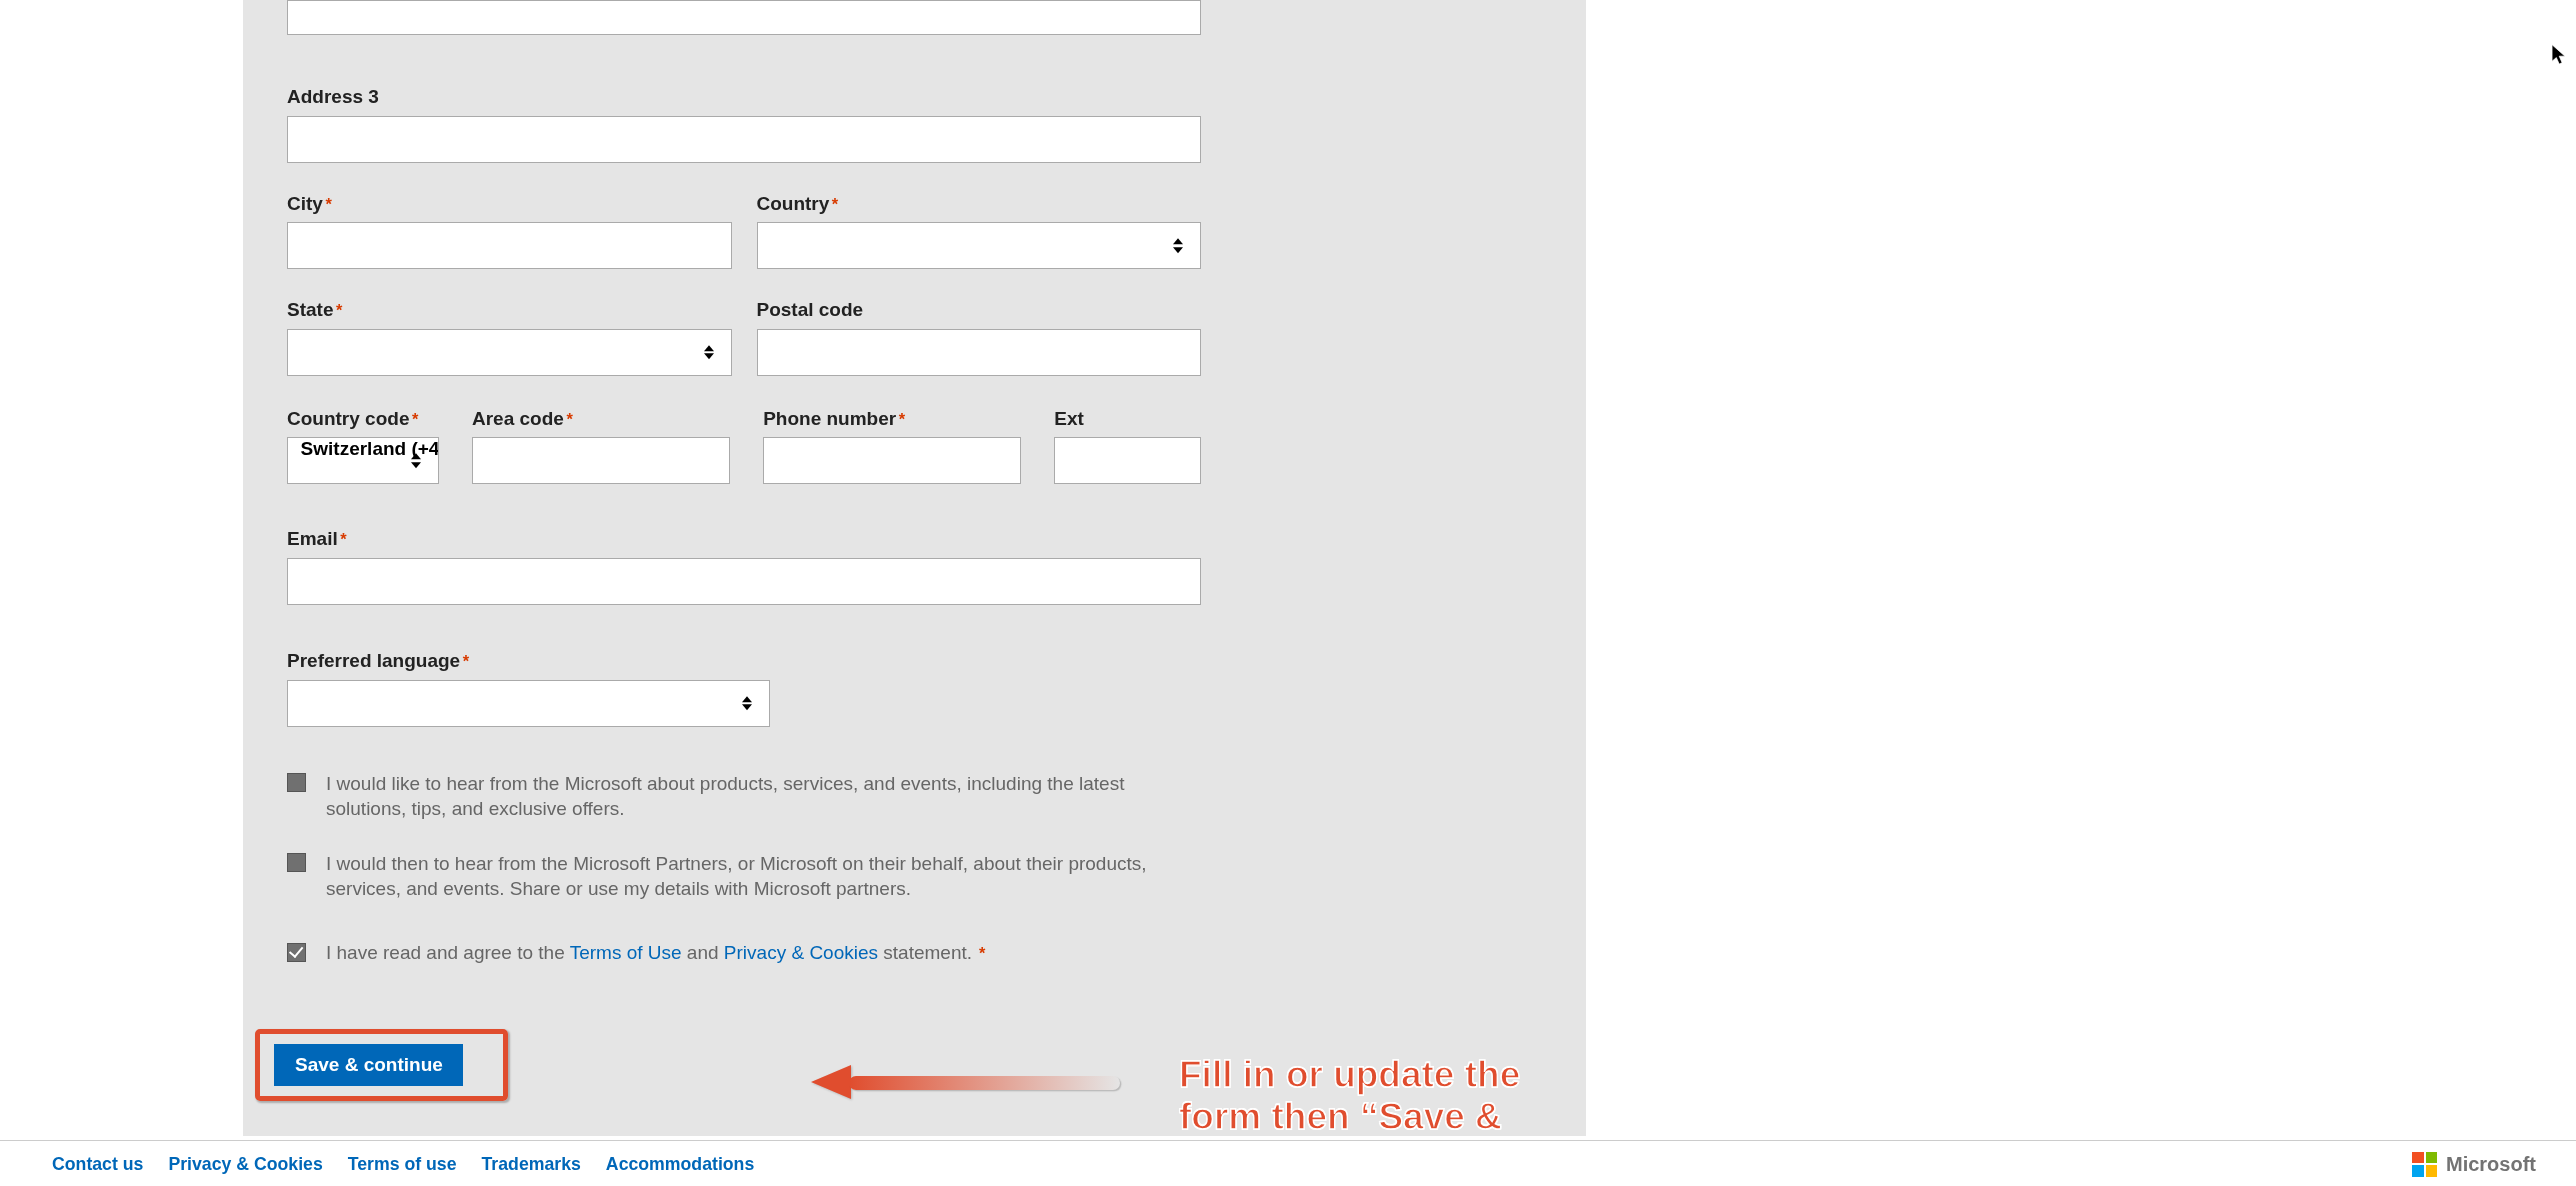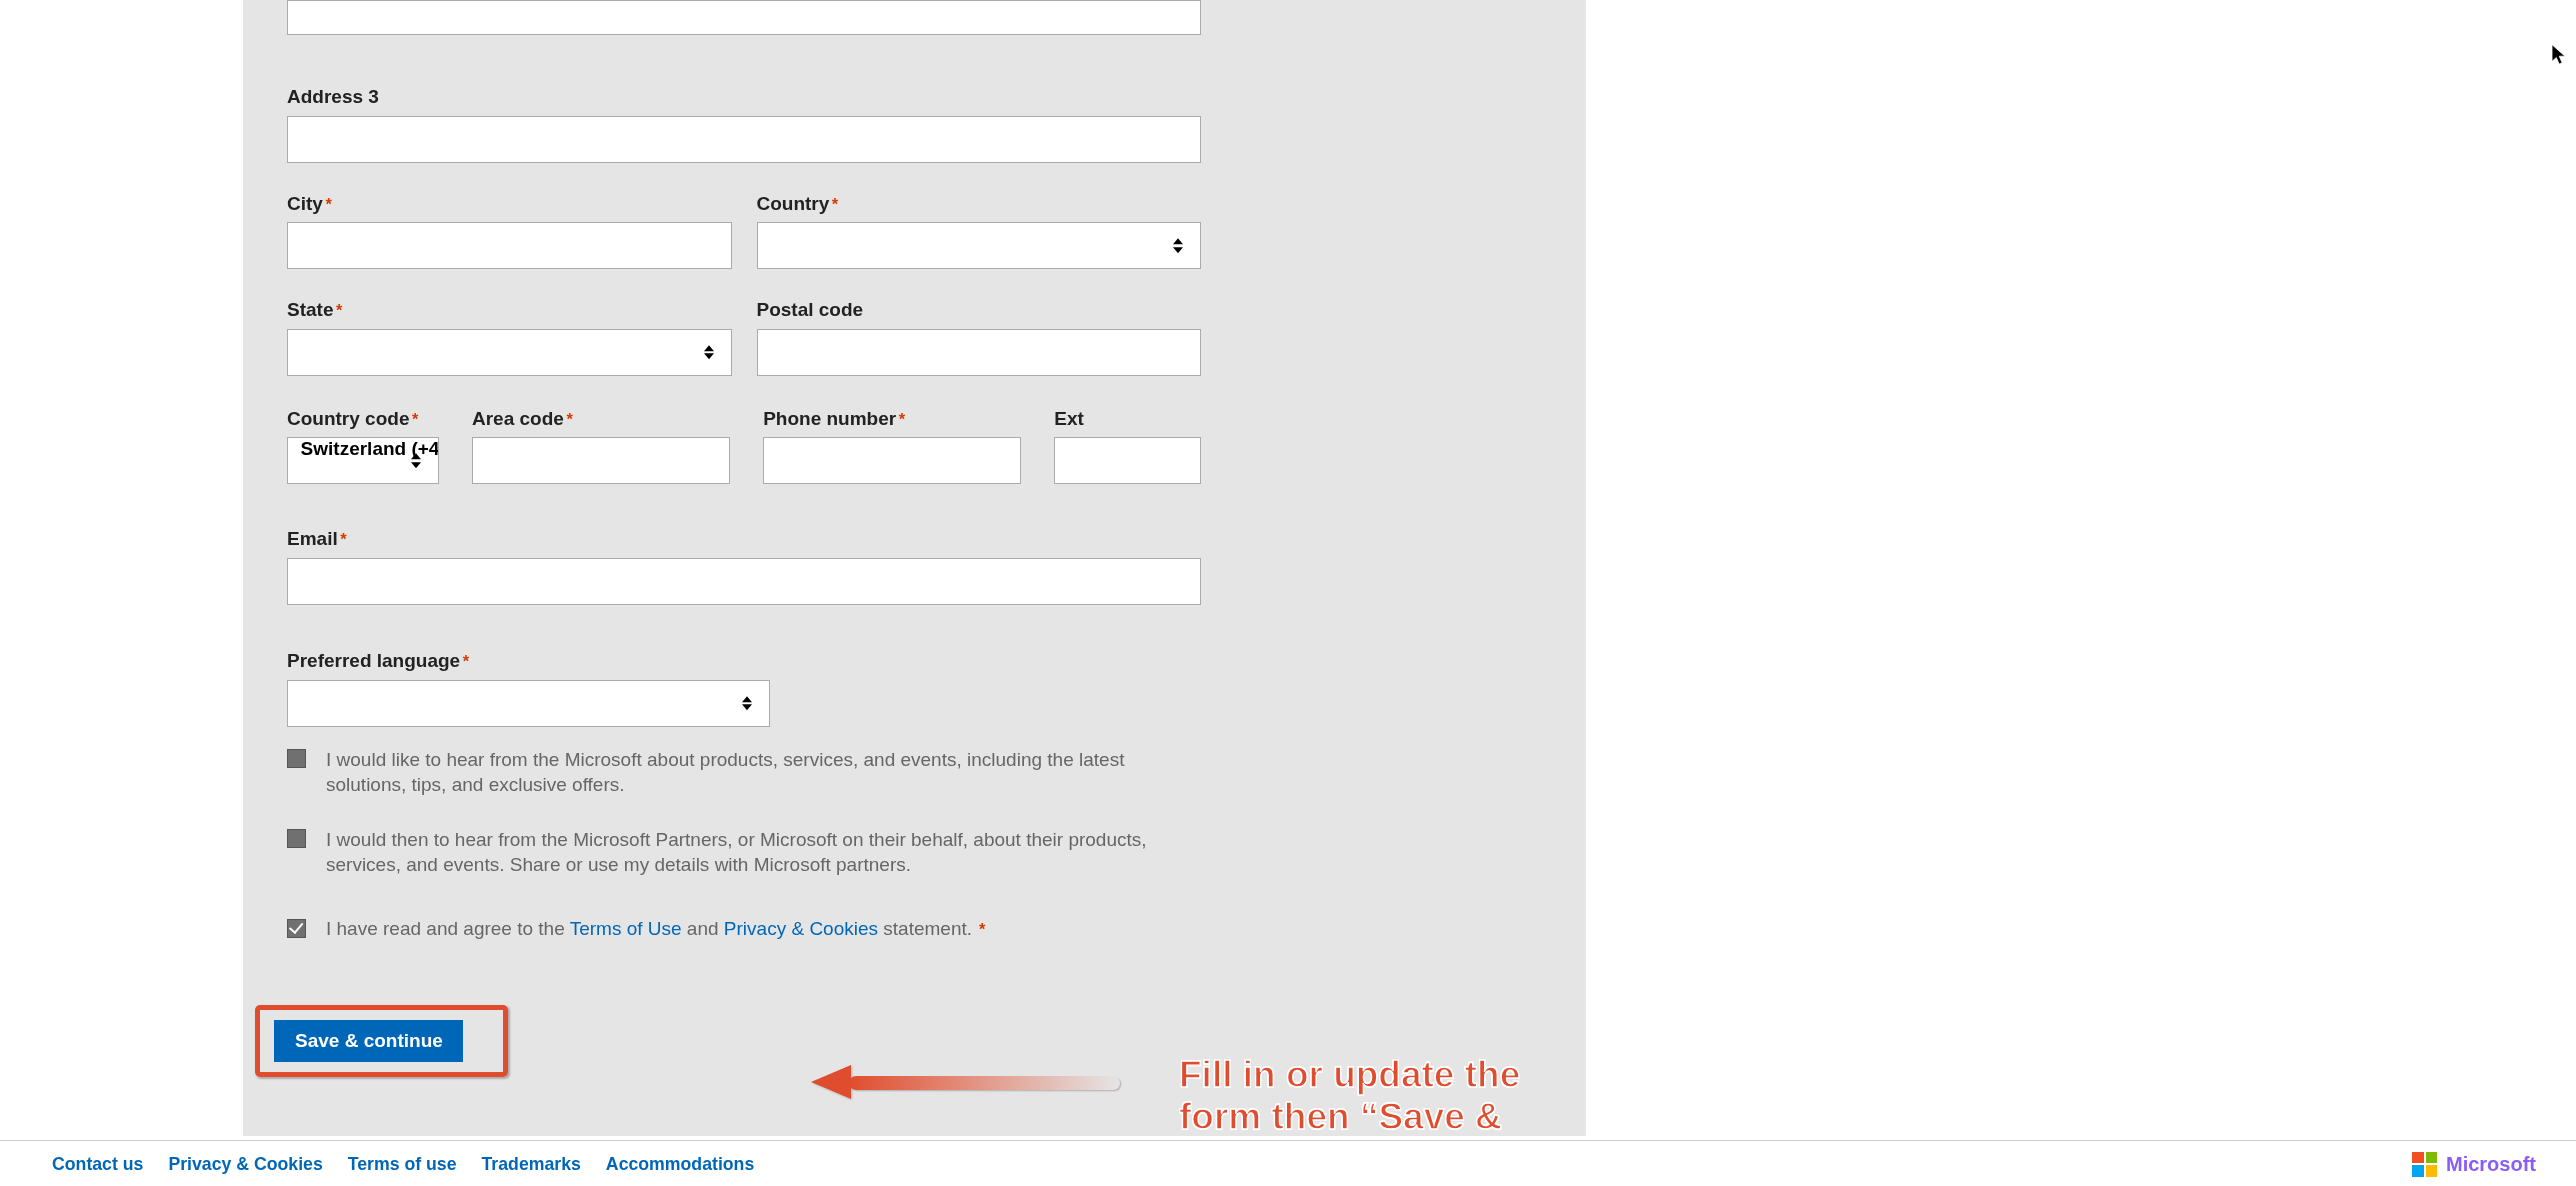--- a/index.html
+++ b/index.html
@@ -242,21 +242,21 @@
     width: 25px; height: 25px;
     display: grid;
     grid-template-columns: 1fr 1fr;
     grid-template-rows: 1fr 1fr;
     gap: 1.9px;
   }
   .ms-squares div:nth-child(1){ background:#f25022; }
   .ms-squares div:nth-child(2){ background:#7fba00; }
   .ms-squares div:nth-child(3){ background:#00a4ef; }
   .ms-squares div:nth-child(4){ background:#ffb900; }
-  .ms-word { color:#8b5cf6; font-size: 20px; font-weight: 600; }
+  .ms-word { color:#737373; font-size: 20px; font-weight: 600; }
 
   .cursor {
     position: absolute;
     left: 2551px;
     top: 44px;
     width: 15px;
     height: 21.5px;
   }
   .cursor svg { width: 100%; height: 100%; }
 </style>
@@ -367,21 +367,21 @@
         <div class="select-wrap">
           <div class="select"></div>
           <div class="select-caret">
             <div class="caret-up"></div>
               <div class="caret-down"></div>
           </div>
         </div>
       </div>
 
       
-      <div class="checkbox-row" style="margin-top:20px;">
+      <div class="checkbox-row" style="margin-top:44px;">
         <div class="checkbox-box"></div>
         <div class="checkbox-label">I would like to hear from the Microsoft about products, services, and events, including the latest solutions, tips, and exclusive offers.</div>
       </div>
 
       <div class="checkbox-row" style="margin-top:29px;">
         <div class="checkbox-box"></div>
         <div class="checkbox-label">I would then to hear from the Microsoft Partners, or Microsoft on their behalf, about their products, services, and events. Share or use my details with Microsoft partners.</div>
       </div>
 
       <div class="checkbox-row" style="margin-top:38px;">

